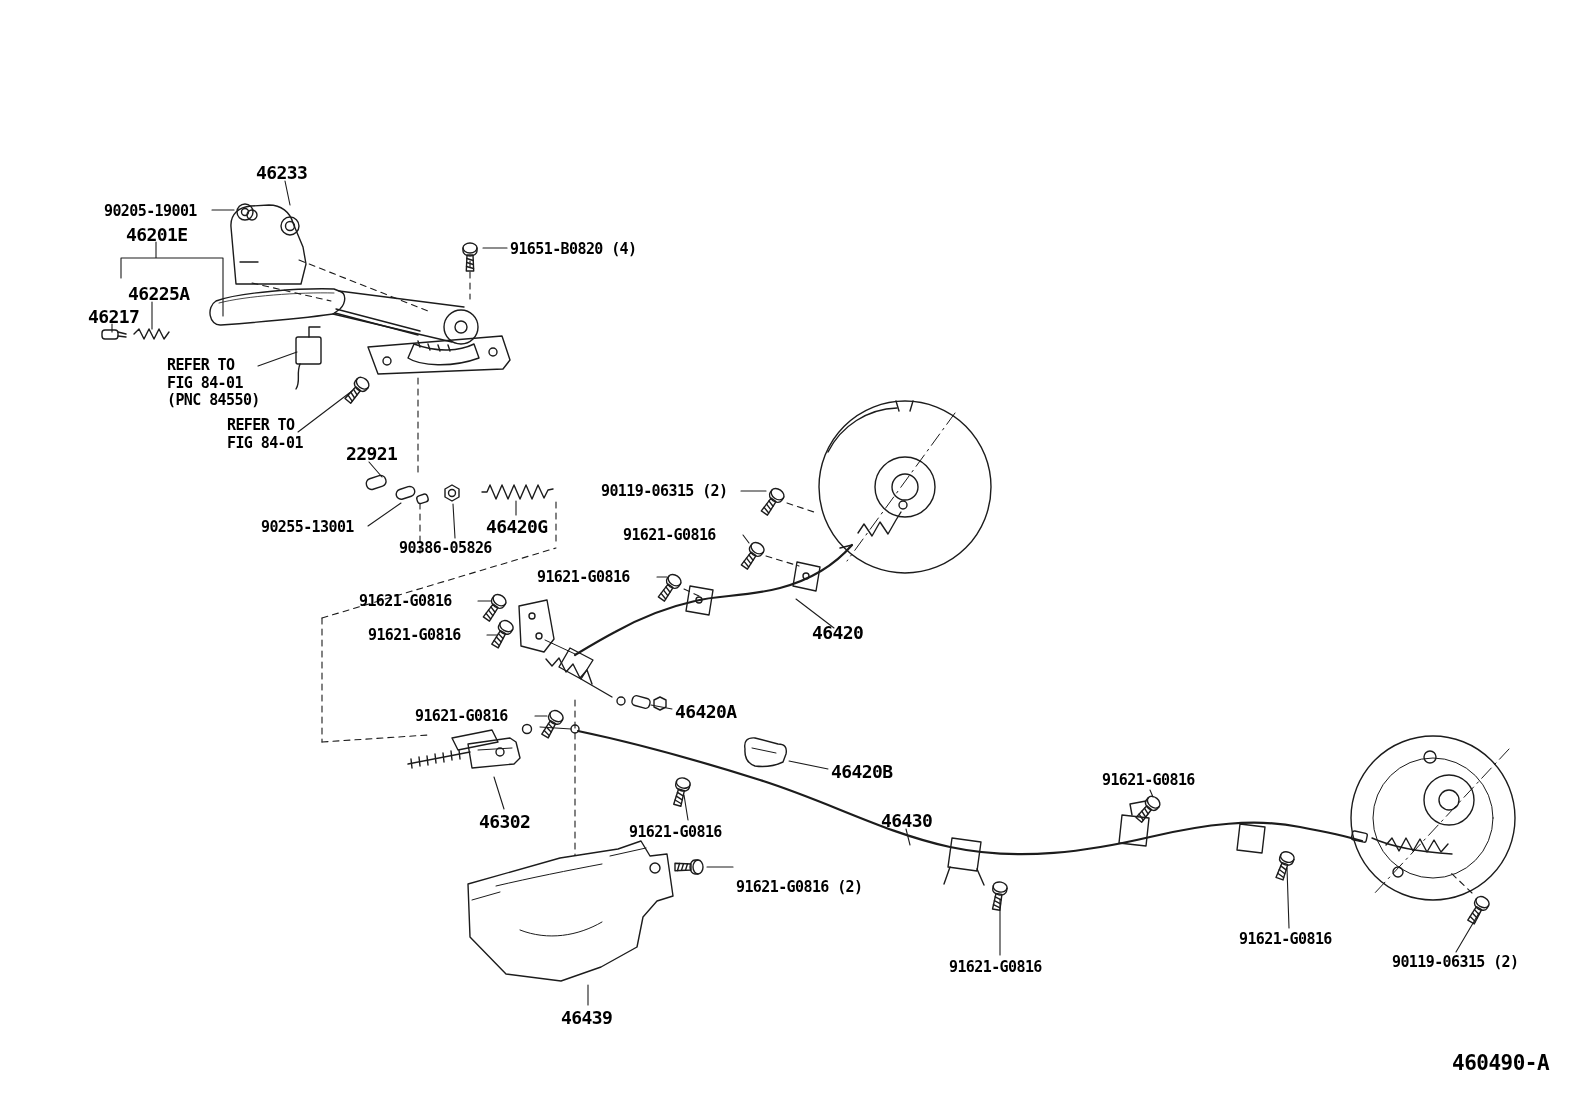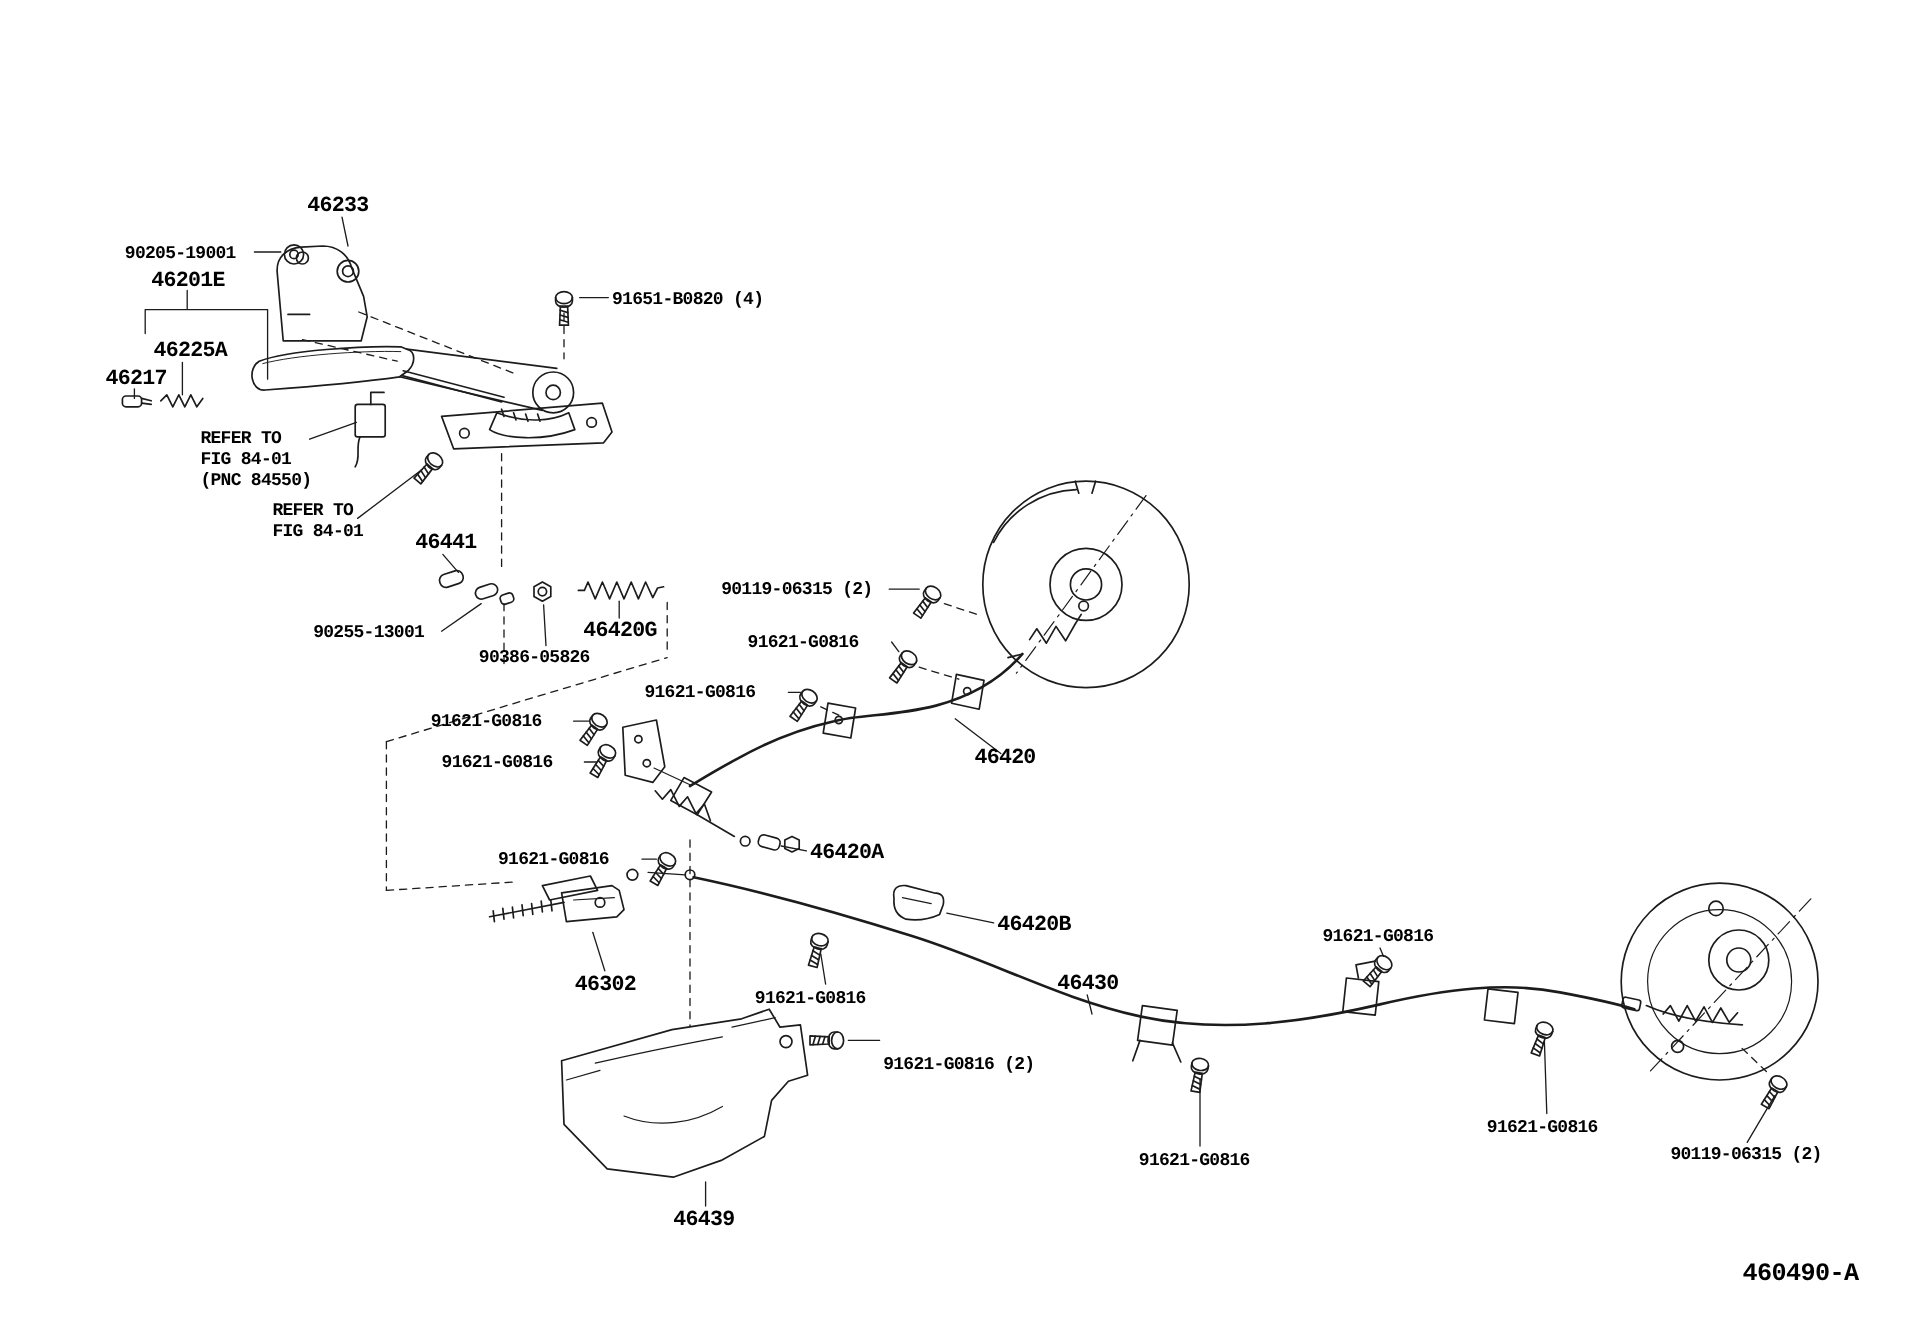--- a/index.html
+++ b/index.html
@@ -1,21 +1,21 @@
 <!DOCTYPE html>
 <html><head>
 <meta charset="utf-8">
 <style>
   html,body{margin:0;padding:0;}
   body{
     width:1592px;height:1099px;position:relative;overflow:hidden;
     background:#ffffff;
     font-family:"DejaVu Sans Mono","Liberation Mono",monospace;
   }
-  #stage{position:absolute;left:0;top:0;width:1592px;height:794px;font-family:Liberation Mono, monospace;}
+  #stage{position:absolute;left:0;top:0;width:1592px;height:794px;}
   svg{position:absolute;left:0;top:0;}
   .label{
     position:absolute;font-weight:bold;color:#000;
     white-space:pre-line;line-height:1.18;letter-spacing:-0.6px;
   }
   .label.md{font-size:15px;}
   .label.lg{font-size:18px;}
   .drawing-number{
     position:absolute;left:1452px;top:1051px;
     font-weight:bold;font-size:21px;letter-spacing:-0.5px;color:#000;
@@ -261,21 +261,21 @@
       <div class="label md" style="left: 104px; top: 203px;">90205-19001</div>
       <div class="label lg" style="left: 126px; top: 224px;">46201E</div>
       <div class="label lg" style="left: 128px; top: 283px;">46225A</div>
       <div class="label lg" style="left: 88px; top: 306px;">46217</div>
       <div class="label md" style="left: 510px; top: 241px;">91651-B0820 (4)</div>
       <div class="label md" style="left: 167px; top: 357px;">REFER TO
 FIG 84-01
 (PNC 84550)</div>
       <div class="label md" style="left: 227px; top: 417px;">REFER TO
 FIG 84-01</div>
-      <div class="label lg" style="left: 346px; top: 443px;">46441</div>
+      <div class="label lg" style="left: 346px; top: 443px;">22921</div>
       <div class="label md" style="left: 261px; top: 519px;">90255-13001</div>
       <div class="label lg" style="left: 486px; top: 516px;">46420G</div>
       <div class="label md" style="left: 399px; top: 540px;">90386-05826</div>
       <div class="label md" style="left: 601px; top: 483px;">90119-06315 (2)</div>
       <div class="label md" style="left: 623px; top: 527px;">91621-G0816</div>
       <div class="label md" style="left: 537px; top: 569px;">91621-G0816</div>
       <div class="label md" style="left: 359px; top: 593px;">91621-G0816</div>
       <div class="label md" style="left: 368px; top: 627px;">91621-G0816</div>
       <div class="label lg" style="left: 812px; top: 622px;">46420</div>
       <div class="label lg" style="left: 675px; top: 701px;">46420A</div>

